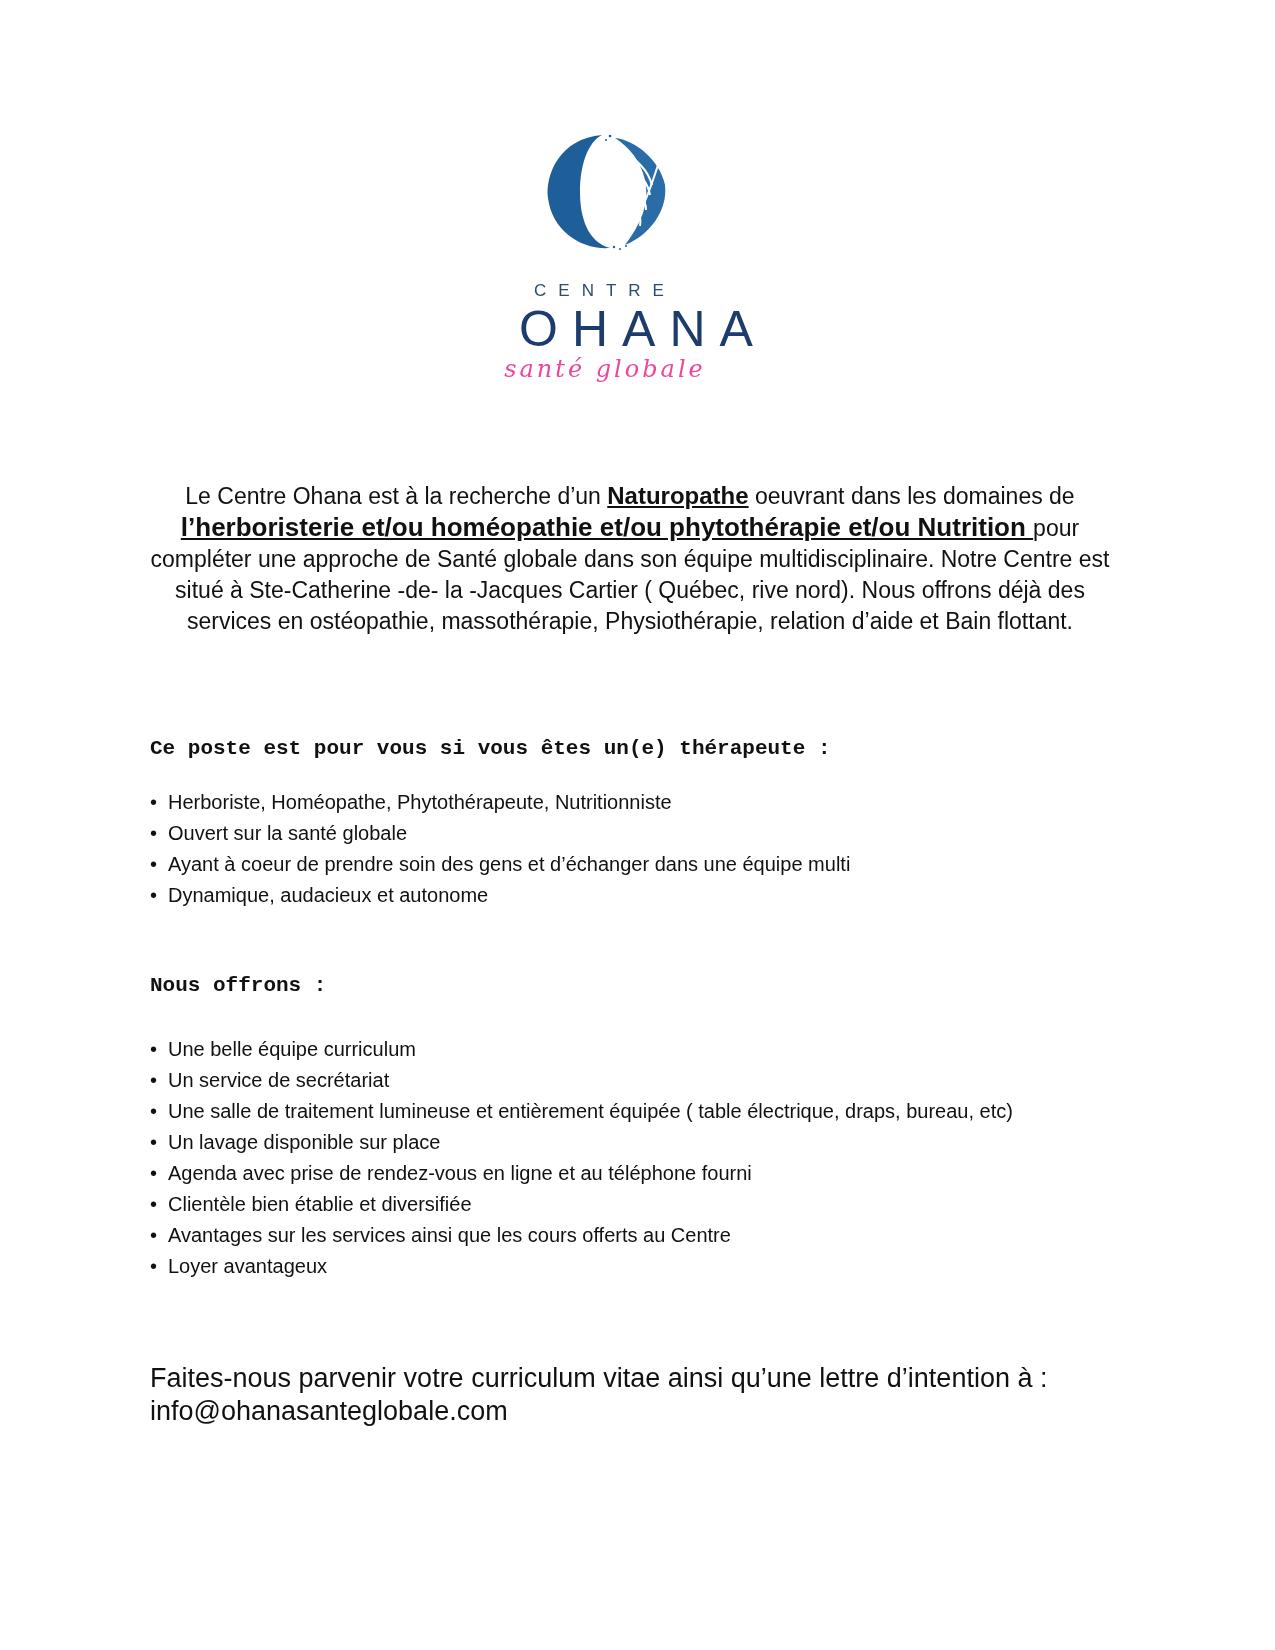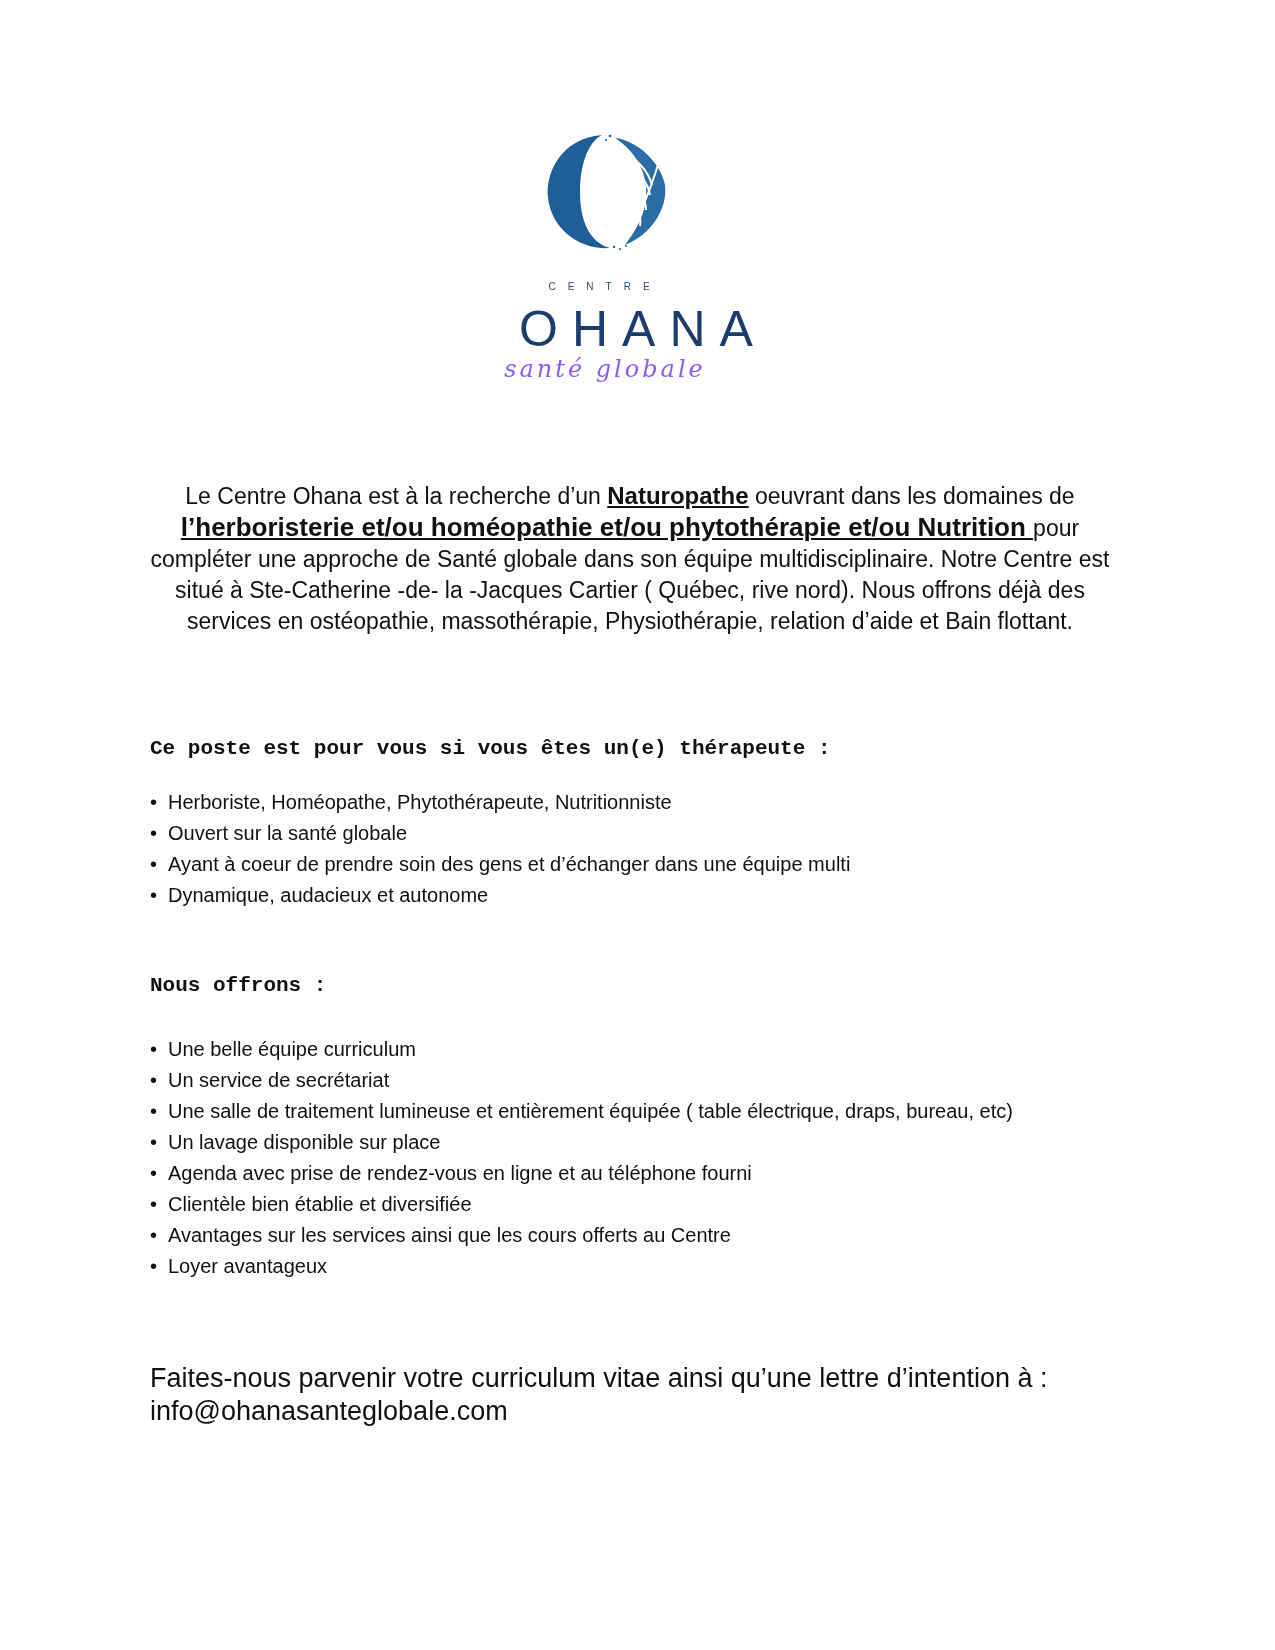--- a/index.html
+++ b/index.html
@@ -1,26 +1,26 @@
 <!DOCTYPE html>
 <html><head>
 <meta charset="utf-8">
 <style>
   html, body { margin: 0; padding: 0; background: #ffffff; }
   body { width: 1275px; height: 1650px; position: relative; overflow: hidden;
          font-family: "Liberation Sans", "DejaVu Sans", sans-serif; color: #111; }
   .logo { position: absolute; left: 0; top: 0; width: 1275px; height: 420px; }
   .logo svg { position: absolute; left: 540px; top: 130px; }
   .centre-label { position: absolute; top: 281px; left: 0; width: 1210px; text-align: center;
-                  font-size: 10px; letter-spacing: 12px; color: #2d4a73; }
+                  font-size: 17px; letter-spacing: 12px; color: #2d4a73; }
   .ohana-label { position: absolute; top: 300px; left: 0; width: 1210px; text-align: center;
                  font-size: 50px; letter-spacing: 14px; color: #1d3c6e; font-weight: normal; padding-left: 38px; }
   .tagline { position: absolute; top: 355px; left: 0; width: 1210px; text-align: center;
              font-family: "DejaVu Serif", serif; font-style: italic; font-size: 24px;
-             letter-spacing: 3px; color: #8b5cf6; }
+             letter-spacing: 3px; color: #ec4899; }
   .intro { position: absolute; top: 480px; left: 150px; width: 960px; text-align: center;
            font-size: 23px; line-height: 31px; color: #111; }
   .intro .em { font-weight: bold; text-decoration: underline; font-size: 26px; }
   .section-heading { position: absolute; left: 150px; font-weight: bold; font-size: 21px; color: #111; font-family: Liberation Mono, monospace; }
   ul.bullets { position: absolute; left: 150px; margin: 0; padding: 0; list-style: none;
                font-size: 20px; line-height: 31px; color: #111; }
   ul.bullets li { position: relative; padding-left: 18px; }
   ul.bullets li .dot { position: absolute; left: 0; top: 0; }
   .cta { position: absolute; left: 150px; top: 1362px; font-size: 27px; line-height: 33px; color: #111; }
 </style>

